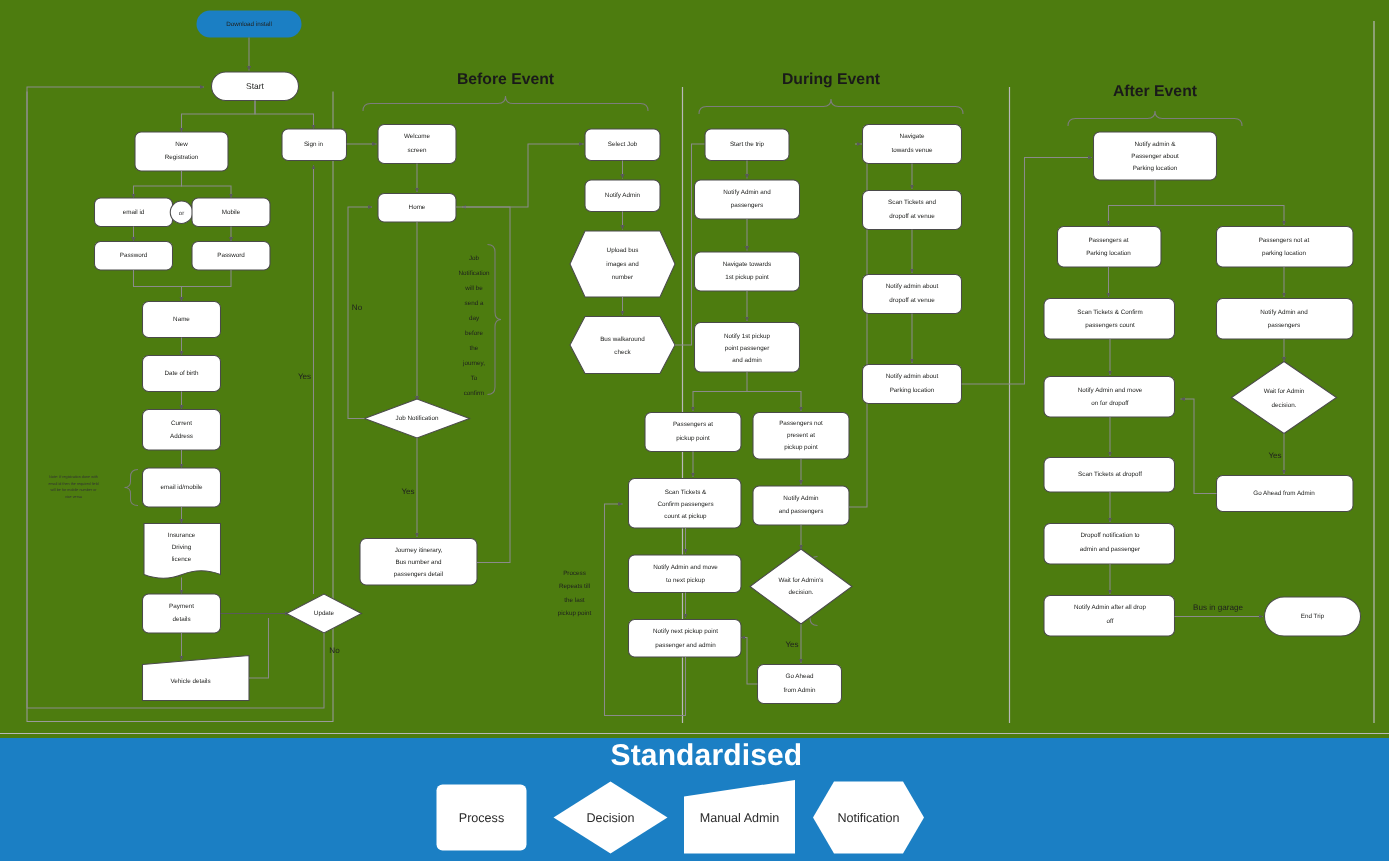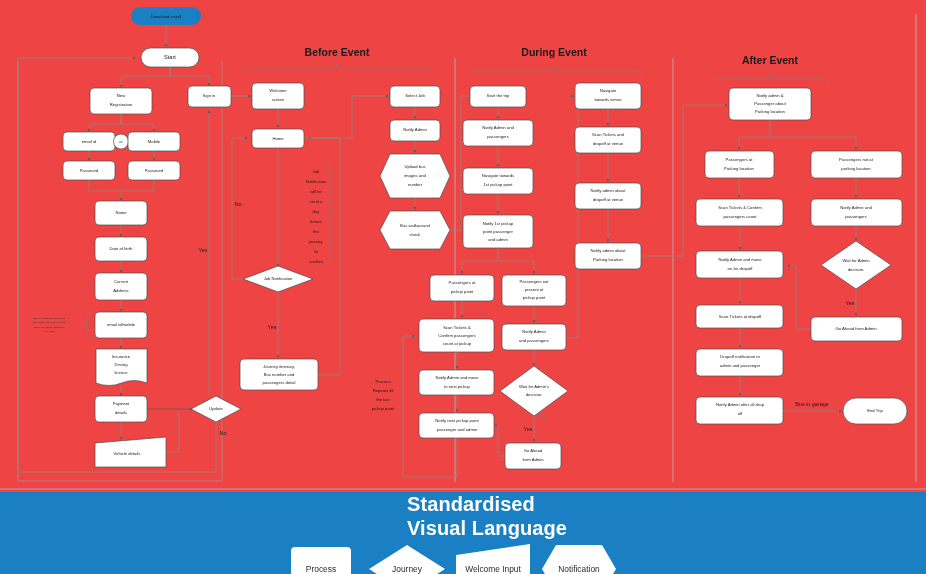--- a/index.html
+++ b/index.html
@@ -7,21 +7,21 @@
   html, body {
     margin: 0; padding: 0;
     width: 926px; height: 574px;
     background: #ffffff;
     font-family: "Liberation Sans", sans-serif;
     overflow: hidden;
   }
   #canvas {
     position: relative;
     width: 926px; height: 574px;
-    background: #ef4444;
+    background: #4d7c0f;
   }
   #flow-svg {
     position: absolute; left: 0; top: 0;
     width: 926px; height: 492px;
   }
   
   .nlabel {
     font-family: "Liberation Sans", sans-serif;
     font-size: 5.6px;
     fill: #20211f;
@@ -447,45 +447,44 @@
     <path class="conn" d="M783,411 L842,411" marker-end="url(#ah)"></path>
     <text class="edge-label" x="812" y="405">Bus in garage</text>
 
     <rect class="shape" x="843" y="398" width="64" height="26" rx="13" ry="13"></rect>
     <text class="nlabel xs" x="875" y="411">End Trip</text>
   </svg>
 
   <div id="legend-banner" style="background: rgb(27, 127, 196); flex-direction: column;">
     <div id="legend-title">
       <div>Standardised</div>
-      <div>Visual Language</div>
     </div>
     <div id="legend-shapes">
 
       <div class="legend-item">
         <svg viewBox="0 0 86 56">
           <rect class="lg-shape" x="13" y="6" width="60" height="44" rx="4" ry="4"></rect>
         </svg>
         <span>Process</span>
       </div>
 
       <div class="legend-item">
         <svg viewBox="0 0 86 56">
           <path class="lg-shape" d="M43,4 L81,28 L43,52 L5,28 Z"></path>
         </svg>
-        <span>Journey</span>
+        <span>Decision</span>
       </div>
 
 
 
       <div class="legend-item">
         <svg viewBox="0 0 86 56">
           <path class="lg-shape" d="M6,14 L80,3 L80,52 L6,52 Z"></path>
         </svg>
-        <span>Welcome Input</span>
+        <span>Manual Admin</span>
       </div>
 
       <div class="legend-item">
         <svg viewBox="0 0 86 56">
           <path class="lg-shape" d="M20,4 L66,4 L80,28 L66,52 L20,52 L6,28 Z"></path>
         </svg>
         <span>Notification</span>
       </div>
 
     </div>

